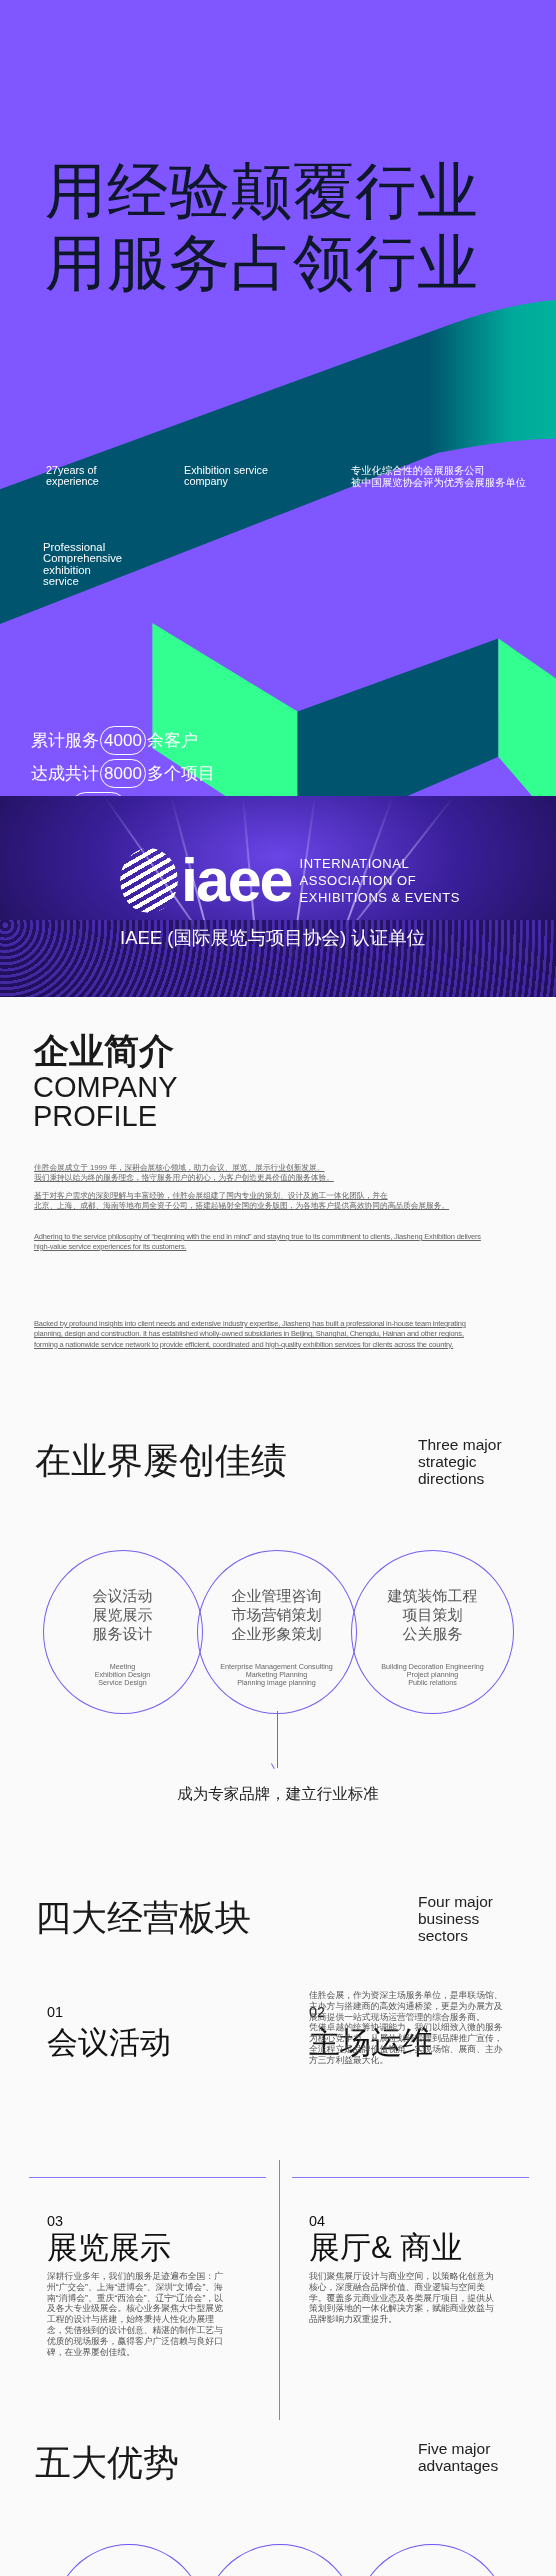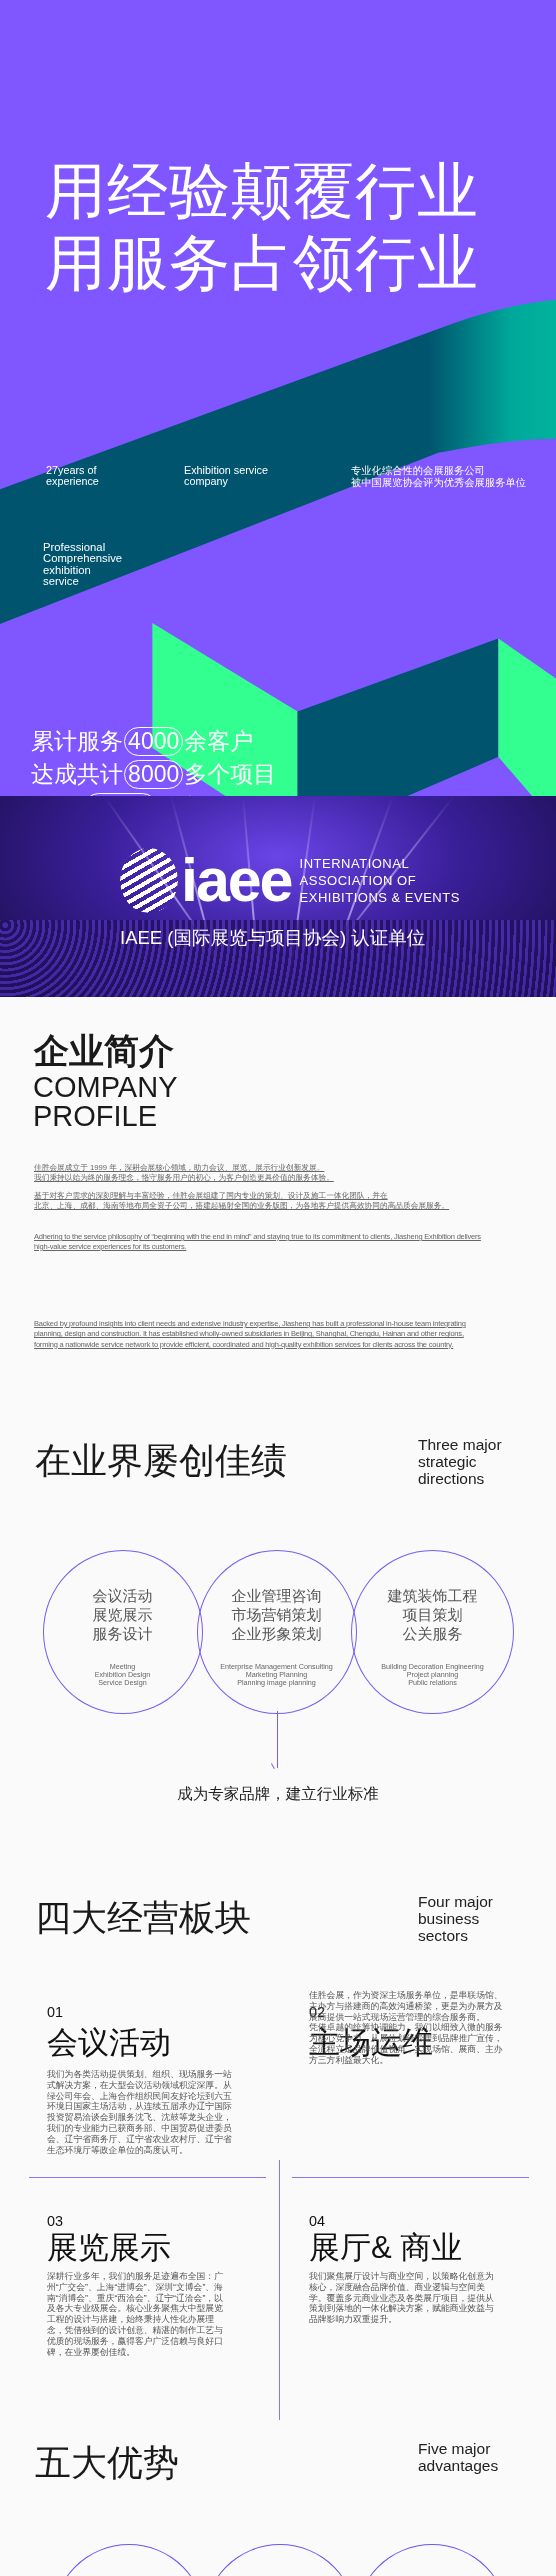--- a/index.html
+++ b/index.html
@@ -2,26 +2,26 @@
 <html style="font-size:8.2px"><head>
 <meta charset="utf-8">
 <style>
   * { box-sizing: border-box; margin: 0; padding: 0; }
   html, body { width: 556px; background: #fafafa; }
   body { font-family: "Liberation Sans", "DejaVu Sans", sans-serif; color: #1a1a1a; }
   .page { width: 556px; height: 3444px; position: relative; overflow: hidden; background: #fafafa; }
 
   
   .hero { position: absolute; left: 0; top: 0; width: 556px; height: 811px; background: #7f56ff; overflow: hidden; }
-  .hero-title { position: absolute; left: 45px; top: 155px; color: #ffffff; font-size: 61px; line-height: 72px; font-weight: 400; letter-spacing: 1px; white-space: nowrap; }
+  .hero-title { position: absolute; left: 45px; top: 155px; color: #0f172a; font-size: 61px; line-height: 72px; font-weight: 400; letter-spacing: 1px; white-space: nowrap; }
   .hero-sub { position: absolute; top: 465px; color: #fff; font-size: 10.8px; line-height: 11.3px; }
   .hero-sub.c1 { left: 46px; } .hero-sub.c2 { left: 184px; } .hero-sub.c3 { left: 351px; font-size: 10.3px; line-height: 12.4px; }
   .hero-shapes { position: absolute; left: 0; top: 0; }
   .hero-prof { position: absolute; left: 43px; top: 542px; color: #fff; font-size: 11.3px; line-height: 11.3px; }
-  .stats { position: absolute; left: 31px; top: 725px; color: #fff; font-size: 23px; line-height: 32px; }
+  .stats { position: absolute; left: 31px; top: 725px; color: #fff; font-size: 17px; line-height: 32px; }
   .stats .row { white-space: nowrap; height: 33px; }
   .pill { display: inline-block; border: 1px solid #fff; border-radius: 20.6px; padding: 0 3.1px; line-height: 27px; margin: 0 1px; }
 
   
   .iaee { position: absolute; left: 0; top: 796px; width: 556px; height: 201px;
     background: radial-gradient(ellipse at 50% 30%, #6a45e8 0%, #3a1f9a 45%, #160b40 100%); overflow: hidden; }
   .iaee .beam { position: absolute; top: 0; width: 1.5px; height: 196px; background: linear-gradient(#fff0, #cfc2ff 60%, #fff0); transform-origin: top; opacity: .7; }
   .iaee .crowd { position: absolute; left: 0; bottom: 0; width: 556px; height: 77px; background: repeating-radial-gradient(circle at 5.2px 5.2px, #4b2db0 0 2.6px, #221060 3.1px 6.2px); opacity: .85; }
   .iaee-logo { position: absolute; left: 120px; top: 52px; display: flex; align-items: center; }
   .globe { width: 58px; height: 65px; border-radius: 50%; background: repeating-linear-gradient(150deg, #fff 0 4.1px, transparent 4.1px 8.2px); clip-path: ellipse(50% 50% at 50% 50%); }
@@ -211,21 +211,20 @@
     <div>business</div>
     <div>sectors</div>
   </div>
 
   <div class="vline" style="left:279px;top:2160px;height:260px"></div>
   <div class="hline" style="left:29px;top:2177px;width:237px"></div>
   <div class="hline" style="left:292px;top:2177px;width:237px"></div>
 
   <div class="sector-num" style="left:47px;top:2004px">01</div>
   <div class="sector-title" style="left:47px;top:2025px">会议活动</div>
-  <div class="sector-text" style="left:47px;top:2069px">我们为各类活动提供策划、组织、现场服务一站式解决方案，在大型会议活动领域积淀深厚。从绿公司年会、上海合作组织民间友好论坛到六五环境日国家主场活动，从连续五届承办辽宁国际投资贸易洽谈会到服务沈飞、沈鼓等龙头企业，我们的专业能力已获商务部、中国贸易促进委员会、辽宁省商务厅、辽宁省农业农村厅、辽宁省生态环境厅等政企单位的高度认可。</div>
 
   <div class="sector-num" style="left:309px;top:2004px">02</div>
   <div class="sector-title" style="left:309px;top:2025px">主场运维</div>
   <div class="sector-text" style="left:309px;top:1990px;white-space:pre-line;width:195px">佳胜会展，作为资深主场服务单位，是串联场馆、主办方与搭建商的高效沟通桥梁，更是为办展方及展商提供一站式现场运营管理的综合服务商。
 凭借卓越的统筹协调能力，我们以细致入微的服务为核心竞争力，从展位划分管理到品牌推广宣传，全流程立足品牌价值视角，实现场馆、展商、主办方三方利益最大化。</div>
 
   <div class="sector-num" style="left:47px;top:2213px">03</div>
   <div class="sector-title" style="left:47px;top:2230px">展览展示</div>
   <div class="sector-text" style="left:47px;top:2271px;width:184px">深耕行业多年，我们的服务足迹遍布全国：广州“广交会”、上海“进博会”、深圳“文博会”、海南“消博会”、重庆“西洽会”、辽宁“辽洽会”，以及各大专业级展会。核心业务聚焦大中型展览工程的设计与搭建，始终秉持人性化办展理念，凭借独到的设计创意、精湛的制作工艺与优质的现场服务，赢得客户广泛信赖与良好口碑，在业界屡创佳绩。</div>
 

